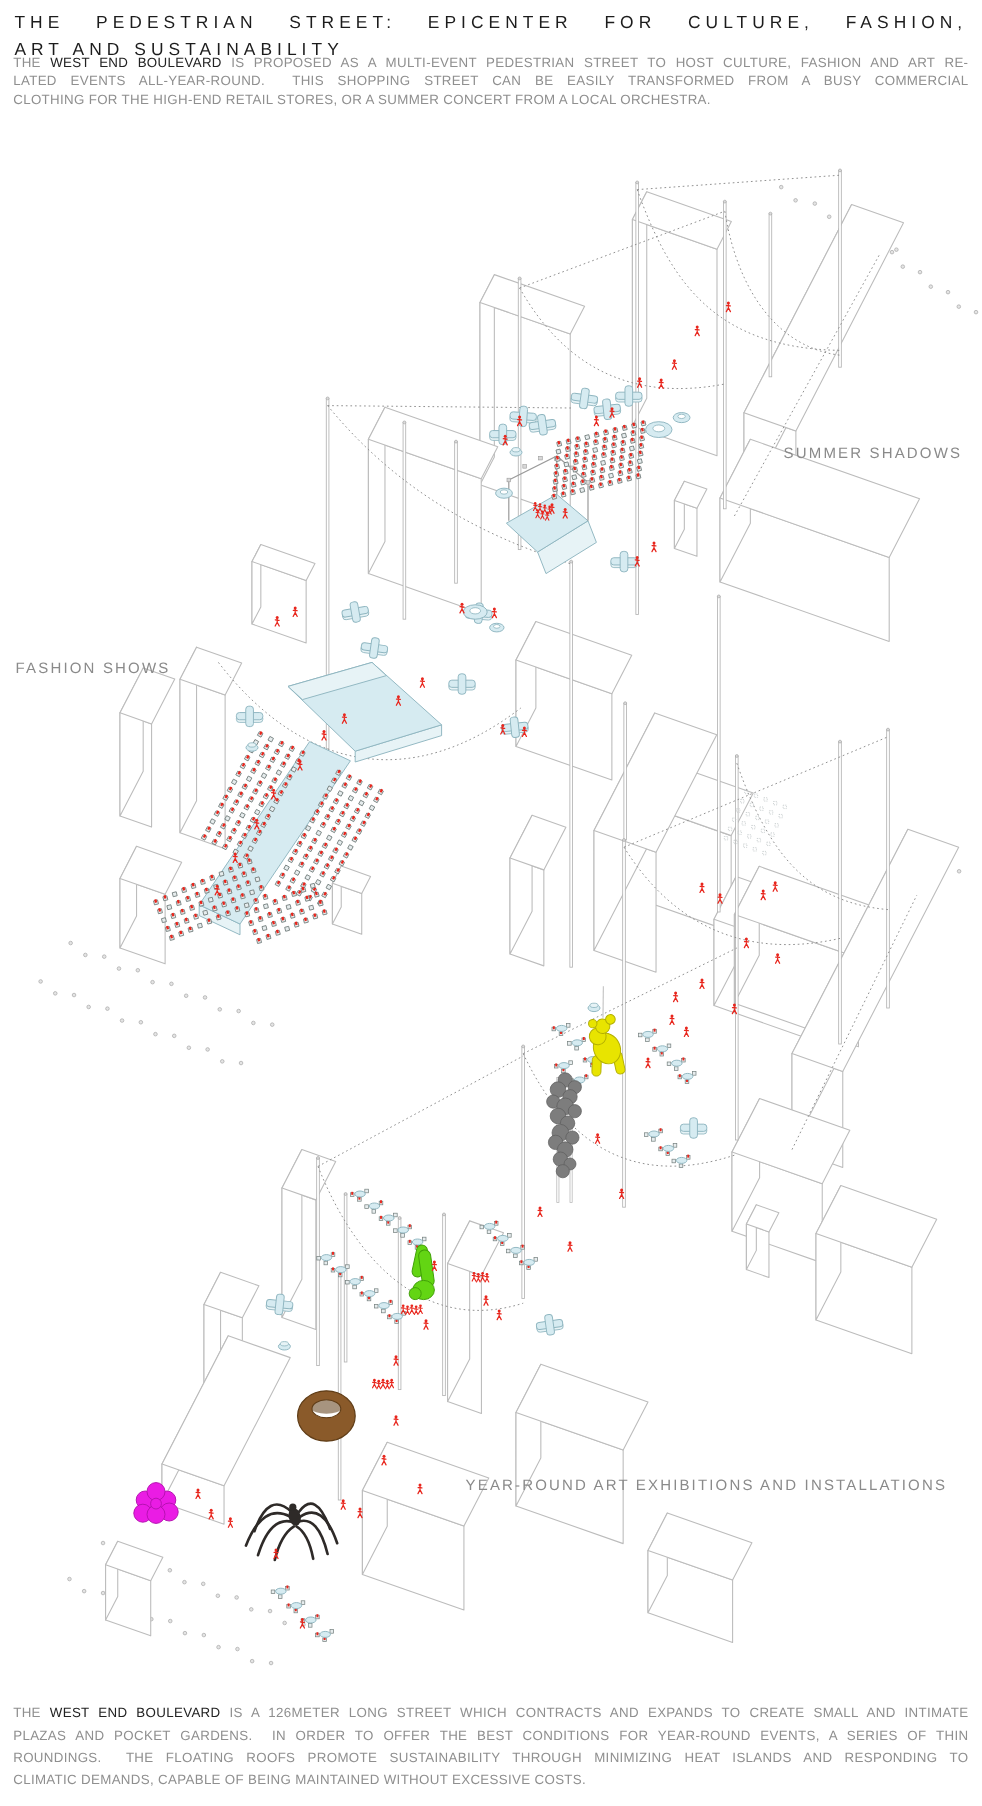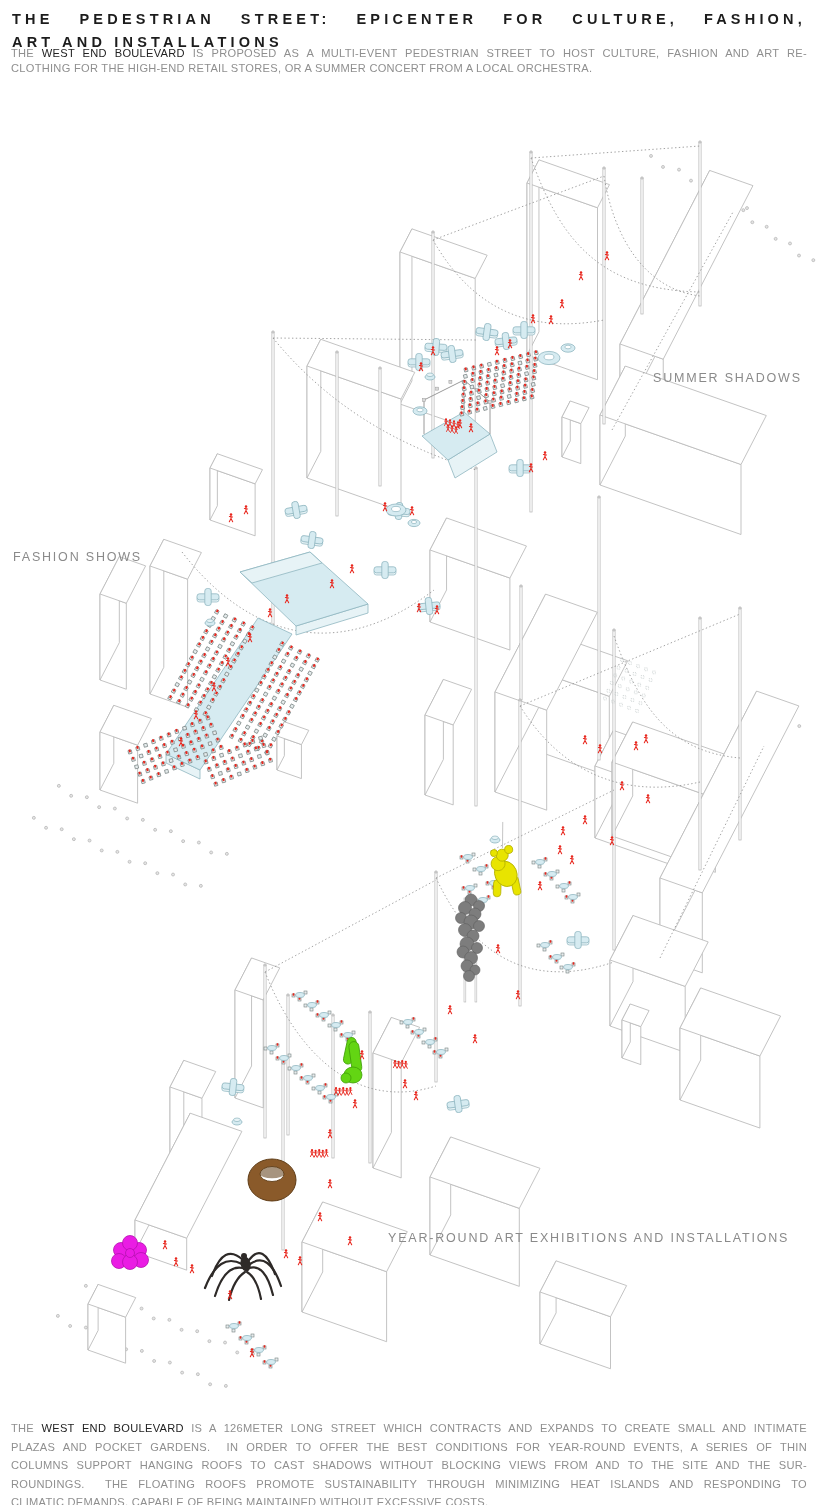--- a/index.html
+++ b/index.html
@@ -1,18 +1,18 @@
 <!DOCTYPE html>
 <html><head>
 <meta charset="utf-8">
 <style>
   html,body{margin:0;padding:0;background:#ffffff;}
   body{width:818px;height:1505px;position:relative;font-family:"Liberation Sans",sans-serif;overflow:hidden;}
   #scene{position:absolute;left:0;top:0;}
-  .titleblock{position:absolute;left:12px;top:8px;width:794px;color:#1c1c1c;font-weight:bold;font-size:14.5px;line-height:1.58;}
+  .titleblock{position:absolute;left:12px;top:8px;width:794px;color:#1c1c1c;font-weight:normal;font-size:14.5px;line-height:1.58;}
   .t1{text-align:justify;text-align-last:justify;letter-spacing:4.2px;white-space:pre-wrap;}
   .t2{letter-spacing:4.2px;white-space:pre-wrap;}
   .para{position:absolute;left:11px;width:796px;color:#8f8f8f;font-size:11.1px;line-height:15.4px;}
   .para.footer{line-height:18.5px;}
   .para .line{text-align:justify;text-align-last:justify;letter-spacing:0.28px;white-space:pre-wrap;}
   .para .line.last{text-align:right;text-align-last:left;}
   .para b{color:#222222;font-weight:normal;}
   .lbl{position:absolute;color:#8a8a8a;font-size:12.5px;letter-spacing:1.8px;white-space:nowrap;}
 </style>
 </head>
@@ -2293,30 +2293,30 @@
       </g>
       <g transform="translate(456,432) scale(0.85)">
         <circle cx="0" cy="-5.4" r="1.25" fill="#e8261d"></circle>
         <path d="M0,-4.2 L0,-1.5 M0,-1.5 L-1.7,1.7 M0,-1.5 L1.7,1.7 M-1.6,-3.4 L1.6,-3.1" stroke="#e8261d" stroke-width="1.05" fill="none" stroke-linecap="round"></path>
       </g>
     </g>
   </svg>
 
 <div class="titleblock">
   <div class="t1">THE PEDESTRIAN STREET: EPICENTER FOR CULTURE, FASHION,</div>
-  <div class="t2">ART AND INSTALLATIONS</div>
+  <div class="t2">ART AND SUSTAINABILITY</div>
 </div>
 
 <div class="para" id="intro" style="top:46px">
     <div class="line"><span>THE </span><b>WEST END BOULEVARD</b><span> IS PROPOSED AS A MULTI-EVENT PEDESTRIAN STREET TO HOST CULTURE, FASHION AND ART RE-</span></div>
+    <div class="line"><span>LATED EVENTS ALL-YEAR-ROUND.  THIS SHOPPING STREET CAN BE EASILY TRANSFORMED FROM A BUSY COMMERCIAL</span></div>
     <div class="line last"><span>CLOTHING FOR THE HIGH-END RETAIL STORES, OR A SUMMER CONCERT FROM A LOCAL ORCHESTRA.</span></div>
   </div>
 <div class="para footer" id="footer" style="top:1419px">
     <div class="line"><span>THE </span><b>WEST END BOULEVARD</b><span> IS A 126METER LONG STREET WHICH CONTRACTS AND EXPANDS TO CREATE SMALL AND INTIMATE</span></div>
     <div class="line"><span>PLAZAS AND POCKET GARDENS.  IN ORDER TO OFFER THE BEST CONDITIONS FOR YEAR-ROUND EVENTS, A SERIES OF THIN</span></div>
-    <div class="line"><span>COLUMNS SUPPORT HANGING ROOFS TO CAST SHADOWS WITHOUT BLOCKING VIEWS FROM AND TO THE SITE AND THE SUR-</span></div>
     <div class="line"><span>ROUNDINGS.  THE FLOATING ROOFS PROMOTE SUSTAINABILITY THROUGH MINIMIZING HEAT ISLANDS AND RESPONDING TO</span></div>
     <div class="line last"><span>CLIMATIC DEMANDS, CAPABLE OF BEING MAINTAINED WITHOUT EXCESSIVE COSTS.</span></div>
   </div>
 
 <div class="lbl" id="lbl-summer" style="left: 653px; top: 371px;">SUMMER SHADOWS</div>
 <div class="lbl" id="lbl-fashion" style="left: 13px; top: 550px;">FASHION SHOWS</div>
 <div class="lbl" id="lbl-art" style="left: 388px; top: 1231px;">YEAR-ROUND ART EXHIBITIONS AND INSTALLATIONS</div>
 
 </body></html>

